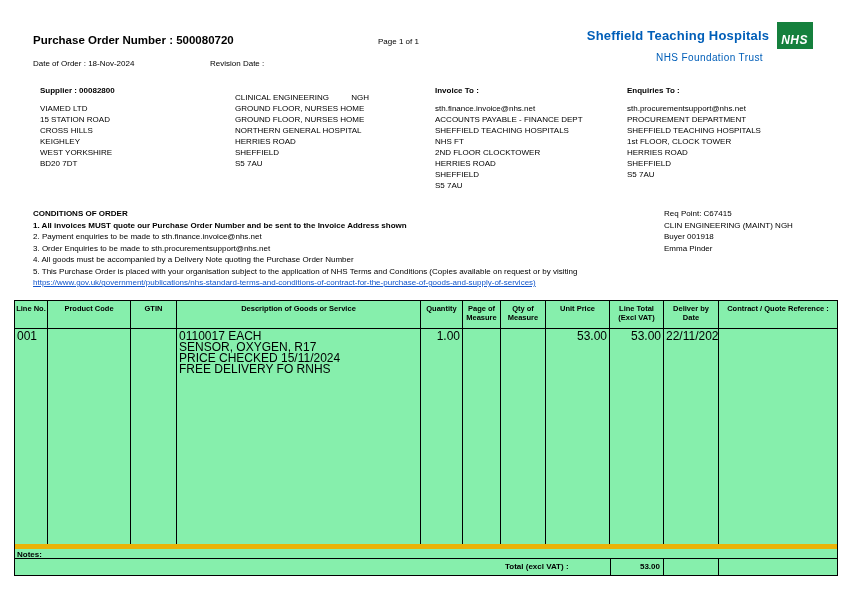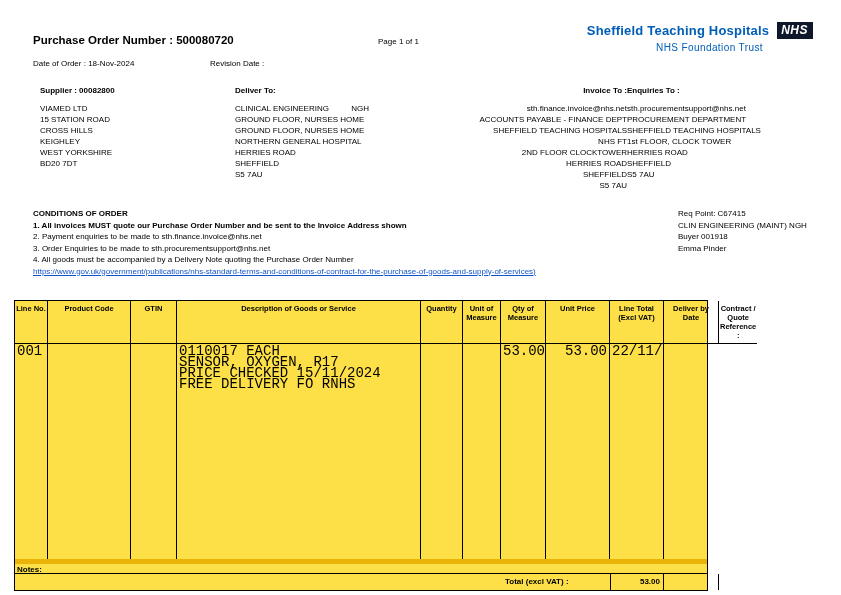--- a/index.html
+++ b/index.html
@@ -12,60 +12,60 @@
     font-size:8px;
   }
 
   
   .po-title { position:absolute; left:33px; top:34px; font-size:11.5px; font-weight:bold;text-align:right; }
   .page-ind { position:absolute; left:378px; top:37px; font-size:8px; }
 
   .logo { position:absolute; right:28px; top:22px; display:flex; flex-direction:column; align-items:flex-end; }
   .logo-row { display:flex; align-items:center; gap:8px; }
   .org-name { color:#005EB8; font-size:13px; font-weight:bold; letter-spacing:0.2px; }
-  .nhs-box { background:#0f172a; color:#fff; font-weight:bold; font-style:italic; font-size:12px; padding:1px 5px 2px 4px; letter-spacing:0.5px; }
+  .nhs-box { background:#15803d; color:#fff; font-weight:bold; font-style:italic; font-size:12px; padding:11px 5px 2px 4px; letter-spacing:0.5px; }
   .trust-name { color:#005EB8; font-size:10px; margin-top:3px; margin-right:50px; letter-spacing:0.4px; }
 
   .meta-date { position:absolute; left:33px; top:59px; }
   .meta-revision { position:absolute; left:210px; top:59px;text-align:right; }
 
   
   .addresses { position:absolute; left:40px; top:85px; right:18px; display:flex; }
   .addr { line-height:11px; }
   .addr-label { font-weight:bold; }
   .addr-lines { margin-top:7px; white-space:pre; }
   .addr-supplier { width:195px; }
   .addr-deliver  { width:200px; }
-  .addr-invoice  { width:192px;text-align:right; }
+  .addr-invoice  { width:192px; }
   .addr-enquiries{ flex:1; }
 
   
   .cond-section { position:absolute; left:33px; top:208px; right:14px; display:flex;gap:44px; }
   .conditions { width:587px; line-height:11.5px; }
   .cond-title { font-weight:bold; }
   .cond-item-bold { font-weight:bold; }
   .cond-link { color:#1155CC; text-decoration:underline; cursor:pointer; }
-  .req-block { flex:1; line-height:11.5px; white-space:pre-line;margin-left:14px; }
-
-  
-  .po-table { position:absolute; left:14px; top:300px; width:694px; border:1px solid #000; background:#fde047; }
+  .req-block { flex:1; line-height:11.5px; white-space:pre-line; }
+
+  
+  .po-table { position:absolute; left:14px; top:300px; width:824px; border:1px solid #000; background:#86efac; }
   .t-row { display:grid; grid-template-columns:33px 83px 46px 244px 42px 38px 45px 64px 54px 55px 1fr; }
   .h-row { min-height:28px; }
   .b-row { height:215px; }
   .tt-row { height:17px; }
 
   .th {
     border-right:1px solid #000; border-bottom:1px solid #000;
     font-weight:bold; font-size:7.5px; line-height:1.2;
     display:flex; align-items:flex-start; justify-content:center; text-align:center;
     padding:3px 1px;
   }
   .th:last-child { border-right:none; }
 
-  .td { border-right:1px solid #000; padding:2px; font-size:14px; line-height:11px; overflow:hidden;font-family:Liberation Mono, monospace; }
+  .td { border-right:1px solid #000; padding:2px; font-size:12px; line-height:11px; overflow:hidden; }
   .td:last-child { border-right:none; }
   .td-num { text-align:right; }
   .td-desc { white-space:pre-line; }
 
   .notes-row { border-top:5px solid #eab308; height:14px; padding:1px 2px; font-weight:bold; }
 
   .total-row { border-top:1px solid #000; }
   .total-spacer { grid-column:1 / 7; }
   .total-label { grid-column:7 / 9; font-weight:bold; padding:3px 2px 0 4px; }
   .total-value { grid-column:9; font-weight:bold; text-align:right; padding:3px 3px 0 0; border-left:1px solid #000; border-right:1px solid #000; }
@@ -100,21 +100,20 @@
   <div class="addr addr-supplier">
     <div class="addr-label">Supplier : 00082800</div>
     <div class="addr-lines">VIAMED LTD
 15 STATION ROAD
 CROSS HILLS
 KEIGHLEY
 WEST YORKSHIRE
 BD20 7DT</div>
   </div>
   <div class="addr addr-deliver">
-    <div class="addr-label">Deliver To:</div>
     <div class="addr-lines">CLINICAL ENGINEERING          NGH
 GROUND FLOOR, NURSES HOME
 GROUND FLOOR, NURSES HOME
 NORTHERN GENERAL HOSPITAL
 HERRIES ROAD
 SHEFFIELD
 S5 7AU</div>
   </div>
   <div class="addr addr-invoice">
     <div class="addr-label">Invoice To :</div>
@@ -139,52 +138,54 @@
   </div>
 </div>
 
 <div class="cond-section">
   <div class="conditions">
     <div class="cond-title">CONDITIONS OF ORDER</div>
     <div class="cond-item cond-item-bold">1. All invoices MUST quote our Purchase Order Number and be sent to the Invoice Address shown</div>
     <div class="cond-item">2. Payment enquiries to be made to sth.finance.invoice@nhs.net</div>
     <div class="cond-item">3. Order Enquiries to be made to sth.procurementsupport@nhs.net</div>
     <div class="cond-item">4. All goods must be accompanied by a Delivery Note quoting the Purchase Order Number</div>
+    <div class="cond-item">5. This Purchase Order is placed with your organisation subject to the application of NHS Terms and Conditions (Copies available on request or by visiting</div>
     <div><a class="cond-link">https://www.gov.uk/government/publications/nhs-standard-terms-and-conditions-of-contract-for-the-purchase-of-goods-and-supply-of-services)</a></div>
   </div>
   <div class="req-block">Req Point: C67415
 CLIN ENGINEERING (MAINT) NGH
 Buyer 001918
 Emma Pinder</div>
 </div>
 
 <div class="po-table">
 
   <div class="t-row h-row">
     <div class="th">Line No.</div>
     <div class="th">Product Code</div>
     <div class="th">GTIN</div>
     <div class="th">Description of Goods or Service</div>
     <div class="th">Quantity</div>
-    <div class="th">Unit of Measure</div>
+    <div class="th">Page of Measure</div>
     <div class="th">Qty of Measure</div>
     <div class="th">Unit Price</div>
     <div class="th">Line Total (Excl VAT)</div>
     <div class="th">Deliver by Date</div>
     <div class="th">Contract / Quote Reference :</div>
   </div>
 
   <div class="t-row b-row">
     <div class="td">001</div>
     <div class="td"></div>
     <div class="td"></div>
     <div class="td td-desc">0110017 EACH
 SENSOR, OXYGEN, R17
 PRICE CHECKED 15/11/2024
 FREE DELIVERY FO RNHS</div>
+    <div class="td td-num">1.00</div>
     <div class="td"></div>
     <div class="td"></div>
     <div class="td td-num">53.00</div>
     <div class="td td-num">53.00</div>
     <div class="td">22/11/2024</div>
     <div class="td"></div>
   </div>
 
   <div class="notes-row">Notes:</div>
 

